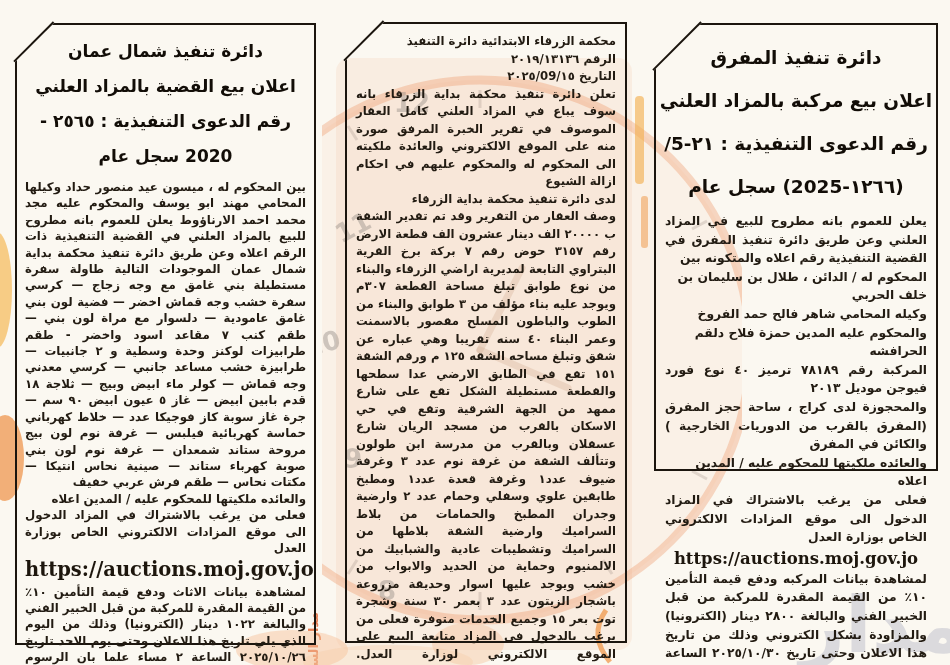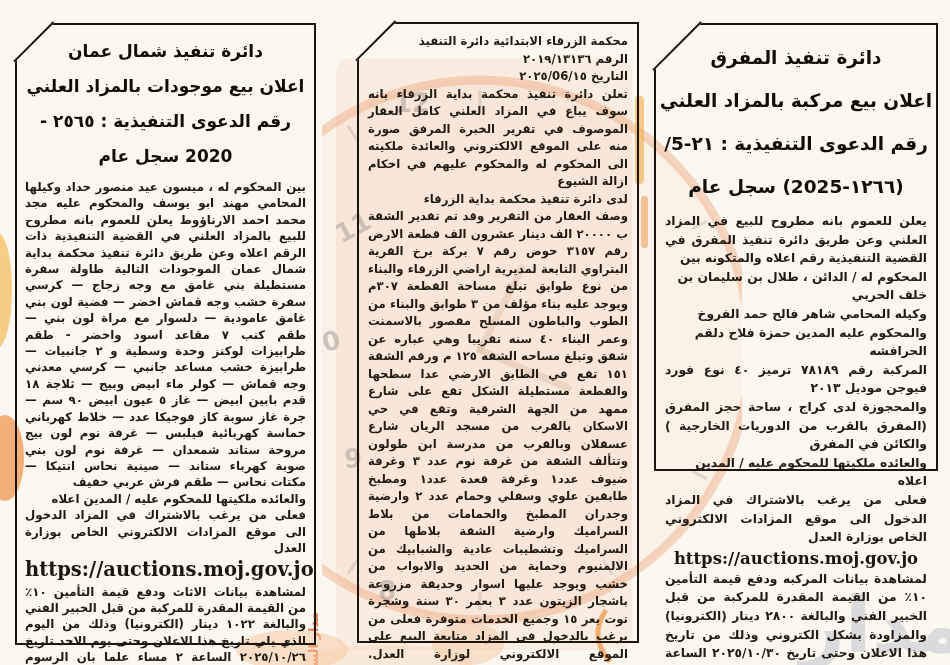--- a/index.html
+++ b/index.html
@@ -14,21 +14,21 @@
   }
   .wm{position:absolute;top:0;left:0;z-index:0;}
   .box{
     position:absolute;
     border:2.6px solid #1b150e;
     background:transparent;
     z-index:1;
     box-sizing:border-box;
   }
   .pos-left  {left:15px;  top:23px; width:301px; height:622px;}
-  .pos-mid   {left:357px; top:22px; width:282px; height:621px;}
+  .pos-mid   {left:345px; top:22px; width:282px; height:621px;}
   .pos-right {left:654px; top:23px; width:284px; height:448px;}
   .cut{
     position:absolute;top:-2.6px;left:-2.6px;
     width:56px;height:56px;
     background:#fbf8f1;
     border:0;
     border-right:2.6px solid #1b150e;
     transform:translate(-50%,-50%) rotate(45deg);
   }
   .cut-lg{width:68px;height:68px;}
@@ -128,32 +128,32 @@
         <div class="ln just">لمشاهدة بيانات المركبه ودفع قيمة التأمين ١٠٪ من القيمة المقدرة للمركبة من قبل الخبير الفني والبالغة ٢٨٠٠ دينار (الكترونيا) والمزاودة بشكل الكتروني وذلك من تاريخ هذا الاعلان وحتى تاريخ ٢٠٢٥/١٠/٣٠ الساعة ٠٣:٠٠ م علما بان رسوم الطوابع تعود على المشتري وتستوفي البلدية من المشتري رسما نسبته ٥٪ من</div>
       </div>
   </section>
 
   <section class="box pos-mid">
     <span class="cut"></span>
     <div class="head"></div>
     <div class="body">
         <div class="ln right">محكمة الزرقاء الابتدائية دائرة التنفيذ</div>
         <div class="ln right">الرقم ٢٠١٩/١٣١٣٦</div>
-        <div class="ln right">التاريخ ٢٠٢٥/06/١٥</div>
+        <div class="ln right">التاريخ ٢٠٢٥/09/١٥</div>
         <div class="ln just">تعلن دائرة تنفيذ محكمة بداية الزرقاء بانه سوف يباع في المزاد العلني كامل العقار الموصوف في تقرير الخبرة المرفق صورة منه على الموقع الالكتروني والعائدة ملكيته الى المحكوم له والمحكوم عليهم في احكام ازالة الشيوع</div>
         <div class="ln right">لدى دائرة تنفيذ محكمة بداية الزرقاء</div>
         <div class="ln just">وصف العقار من التقرير وقد تم تقدير الشقة ب ٢٠٠٠٠ الف دينار عشرون الف قطعة الارض رقم ٣١٥٧ حوض رقم ٧ بركة برخ القرية البتراوي التابعة لمديرية اراضي الزرقاء والبناء من نوع طوابق تبلغ مساحة القطعة ٣٠٧م ويوجد عليه بناء مؤلف من ٣ طوابق والبناء من الطوب والباطون المسلح مقصور بالاسمنت وعمر البناء ٤٠ سنه تقريبا وهي عباره عن شقق وتبلغ مساحه الشقه ١٢٥ م ورقم الشقة ١٥١ تقع في الطابق الارضي عدا سطحها والقطعة مستطيلة الشكل تقع على شارع ممهد من الجهة الشرقية وتقع في حي الاسكان بالقرب من مسجد الريان شارع عسقلان وبالقرب من مدرسة ابن طولون وتتألف الشقة من غرفة نوم عدد ٣ وغرفة ضيوف عدد١ وغرفة قعدة عدد١ ومطبخ طابقين علوي وسفلي وحمام عدد ٢ وارضية وجدران المطبخ والحمامات من بلاط السراميك وارضية الشقة بلاطها من السراميك وتشطيبات عادية والشبابيك من الالمنيوم وحماية من الحديد والابواب من خشب ويوجد عليها اسوار وحديقة مزروعة باشجار الزيتون عدد ٣ بعمر ٣٠ سنة وشجرة توت بعر ١٥  وجميع الخدمات متوفرة فعلى من يرغب بالدخول في المزاد متابعة البيع على الموقع الالكتروني لوزارة العدل. http://auctions.moj.gov.jo خلال ثلاثين يوما تلي تاريخ نشر هذا الاعلان في الجريدة المحلية مصطحبا معه ١٠٪ من القيمة المقدرة للعقار اعلاه علما ان الرسوم والطوابع تعود على المزاود الاخير وسيتم افتتاح المزاد خلال المدة اعلاه ولغاية نهايتها على ان لا يقل بدء المزايدة عن ٧٥٪ من القيمة المقدرة</div>
       </div>
   </section>
 
   <section class="box pos-left">
     <span class="cut"></span>
     <div class="head">
         <div class="h-line">دائرة تنفيذ شمال عمان</div>
-        <div class="h-line">اعلان بيع موجودات بالمزاد العلني</div>
+        <div class="h-line">اعلان بيع القضية بالمزاد العلني</div>
         <div class="h-line">رقم الدعوى التنفيذية : ٢٥٦٥ -</div>
         <div class="h-line">2020 سجل عام</div>
       </div>
     <div class="body">
         <div class="ln just">بين المحكوم له ، ميسون عيد منصور حداد وكيلها المحامي مهند ابو يوسف  والمحكوم عليه مجد محمد احمد الارناؤوط يعلن للعموم بانه مطروح للبيع بالمزاد العلني في القضية التنفيذية ذات الرقم اعلاه وعن طريق دائرة تنفيذ محكمة بداية شمال عمان الموجودات التالية طاولة سفرة مستطيلة بني غامق مع وجه زجاج — كرسي سفرة خشب وجه قماش اخضر — فضية لون بني غامق عامودية — دلسوار مع مراة لون بني — طقم كنب ٧ مقاعد اسود واخضر - طقم طرابيزات لوكنز وحدة وسطية و ٢ جانبيات — طرابيزة خشب مساعد جانبي — كرسي معدني وجه قماش — كولر ماء ابيض وبيج — ثلاجة ١٨ قدم بابين ابيض — غاز ٥ عيون ابيض ٩٠ سم — جرة غاز سوبة كاز فوجيكا عدد — خلاط كهرباني حماسة كهربائية فيلبس — غرفة نوم لون بيج مروحة ستاند شمعدان — غرفة نوم لون بني صوبة كهرباء ستاند — صينية نحاس انتيكا — مكتات نحاس — طقم فرش عربي خفيف</div>
         <div class="ln right">والعائده ملكيتها للمحكوم عليه / المدين اعلاه</div>
         <div class="ln just">فعلى من يرغب بالاشتراك في المزاد الدخول الى موقع المزادات الالكتروني الخاص بوزارة العدل</div>
         <div class="ln url-big">https://auctions.moj.gov.jo</div>
         <div class="ln just">لمشاهدة بيانات الاثاث ودفع قيمة التأمين ١٠٪ من القيمة المقدرة للمركبة من قبل الخبير الفني والبالغة ١٠٢٢ دينار (الكترونيا) وذلك من اليوم الذي يلي تاريخ هذا الاعلان وحتى يوم الاحد تاريخ ٢٠٢٥/١٠/٢٦ الساعة ٢ مساء علما بان الرسوم الطوابع والدلالة تعود</div>
       </div>

